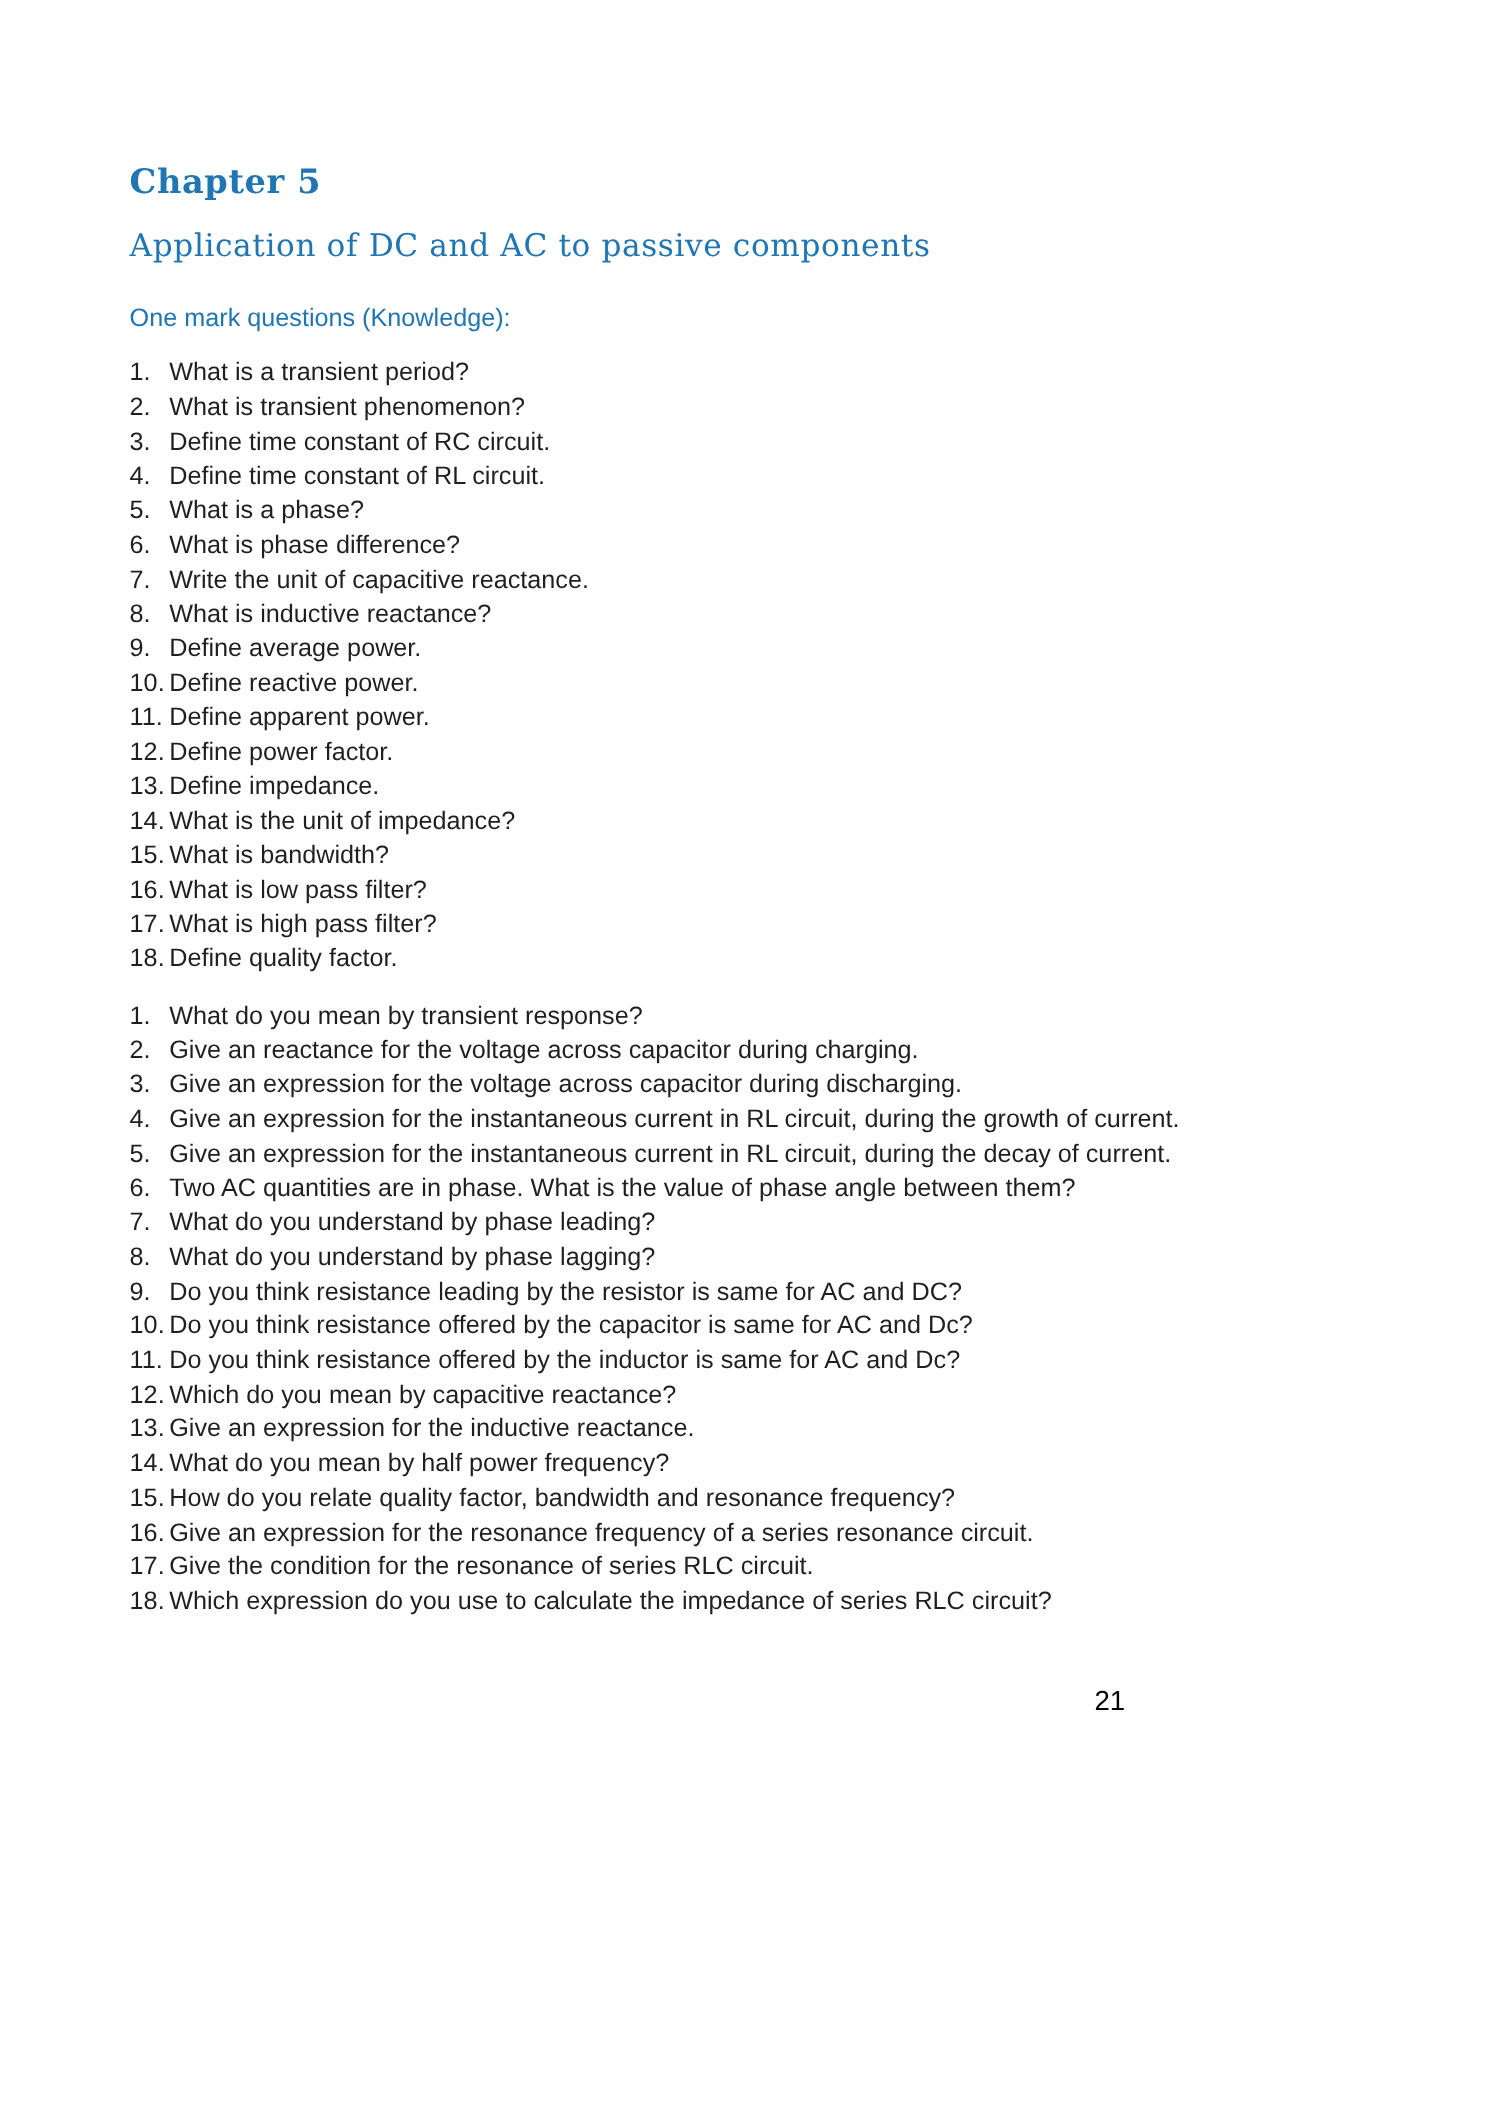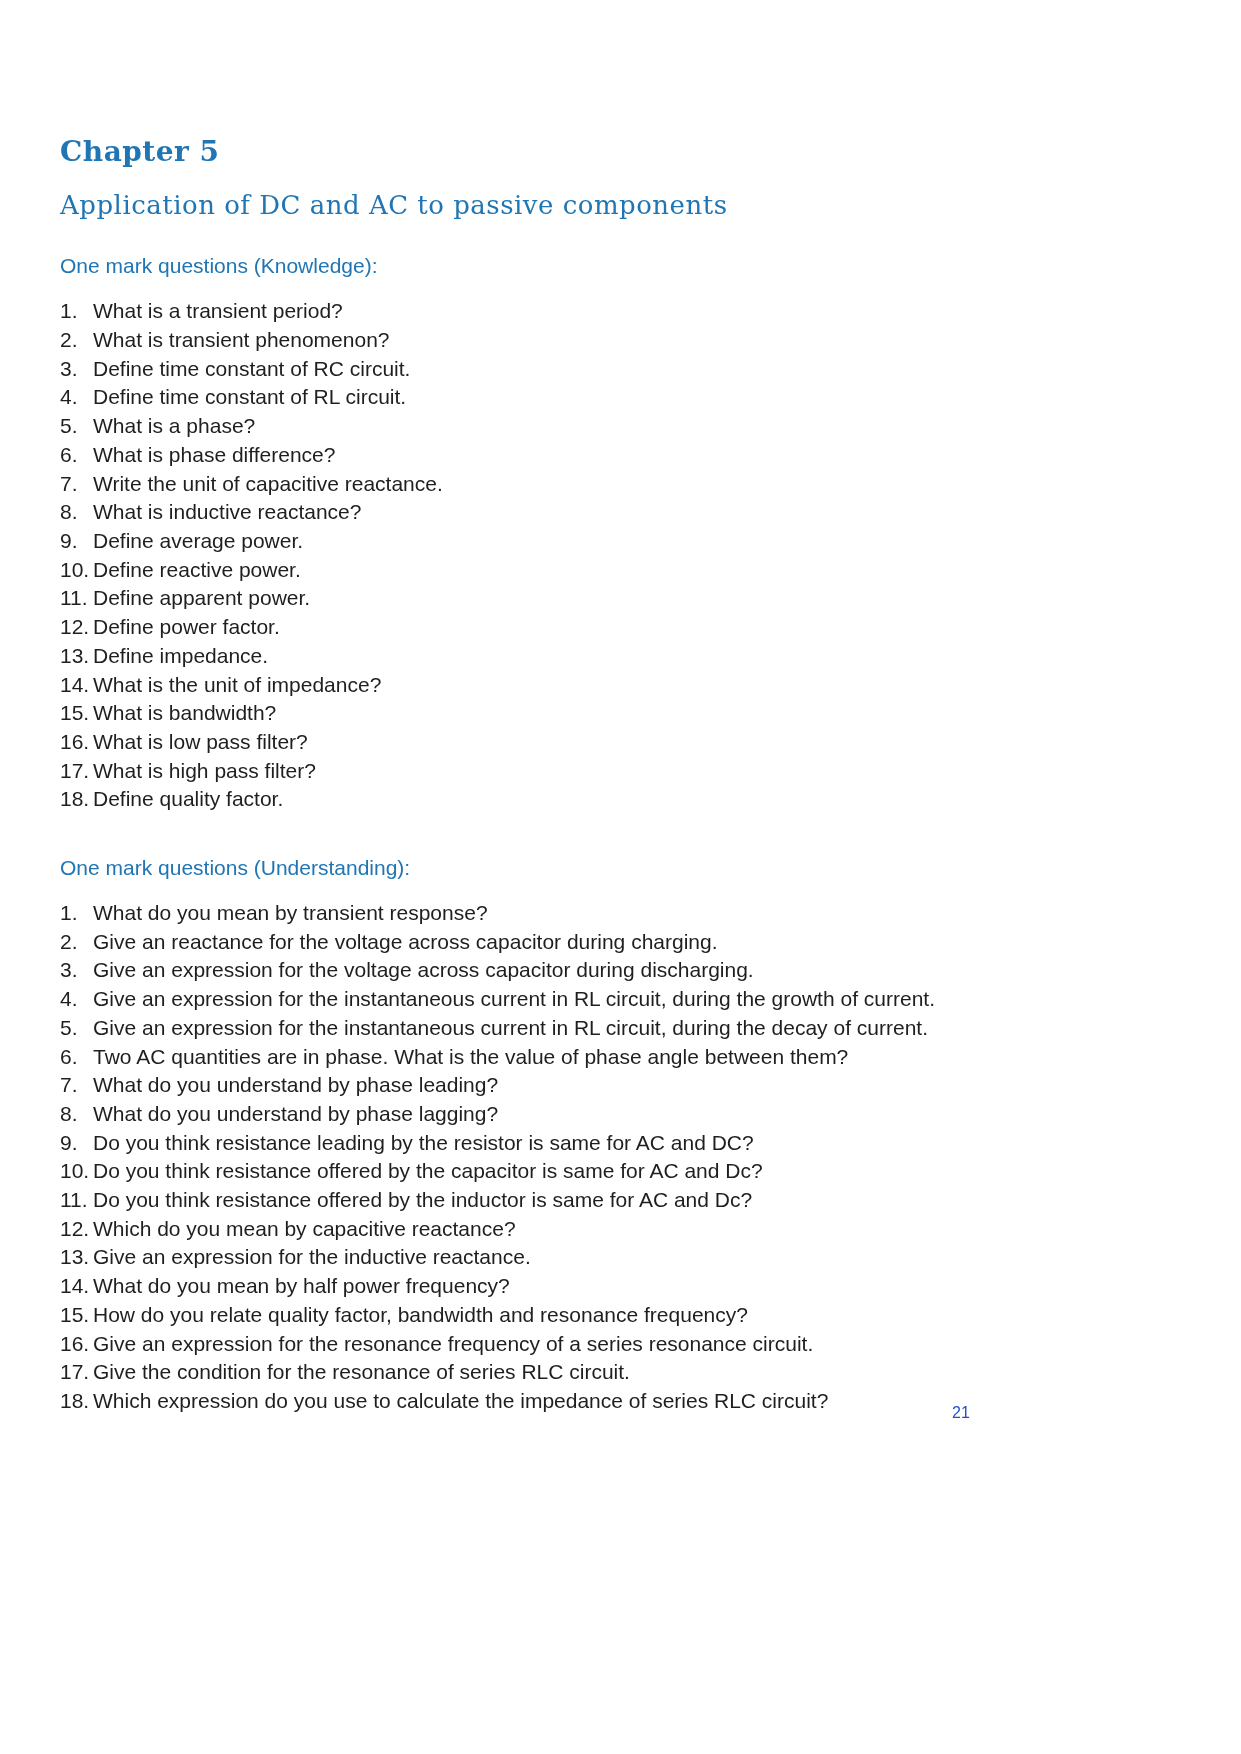--- a/index.html
+++ b/index.html
@@ -9,21 +9,21 @@
   }
   .page {
     position: relative;
     width: 1221px;
     height: 1754px;
     background: #ffffff;
     overflow: hidden;
     font-family: "Liberation Sans", sans-serif;
     color: #222222;
     box-sizing: border-box;
-    padding: 136px 135px 0 60px;
+    padding: 136px 135px 0 108px;
   }
   .chapter-title {
     font-family: "DejaVu Serif", "Liberation Serif", serif;
     font-weight: bold;
     font-size: 28px;
     line-height: 1.15;
     color: #2076B4;
     margin: 0 0 0 0;
     letter-spacing: 0.5px;
   }
@@ -59,23 +59,23 @@
   .q-num {
     flex: 0 0 33px;
     text-align: left;
   }
   .q-text {
     flex: 1 1 auto;
   }
   .page-number {
     position: absolute;
     top: 1404px;
-    left: 952px;
-    font-size: 16px;
-    color: #1d4ed8;
+    left: 912px;
+    font-size: 23px;
+    color: #000000;
   }
 </style>
 </head>
 <body>
 
 <div class="page">
 
   <h1 class="chapter-title">Chapter 5</h1>
 
   <h2 class="doc-subtitle">Application of DC and AC to passive components</h2>
@@ -150,21 +150,20 @@
       <div class="q-row">
         <span class="q-num">17.</span>
         <span class="q-text">What is high pass filter?</span>
       </div>
       <div class="q-row">
         <span class="q-num">18.</span>
         <span class="q-text">Define quality factor.</span>
       </div>
     </div>
 
-  <div class="section-heading second">One mark questions (Understanding):</div>
 
   <div class="q-list">
       <div class="q-row">
         <span class="q-num">1.</span>
         <span class="q-text">What do you mean by transient response?</span>
       </div>
       <div class="q-row">
         <span class="q-num">2.</span>
         <span class="q-text">Give an reactance for the voltage across capacitor during charging.</span>
       </div>

